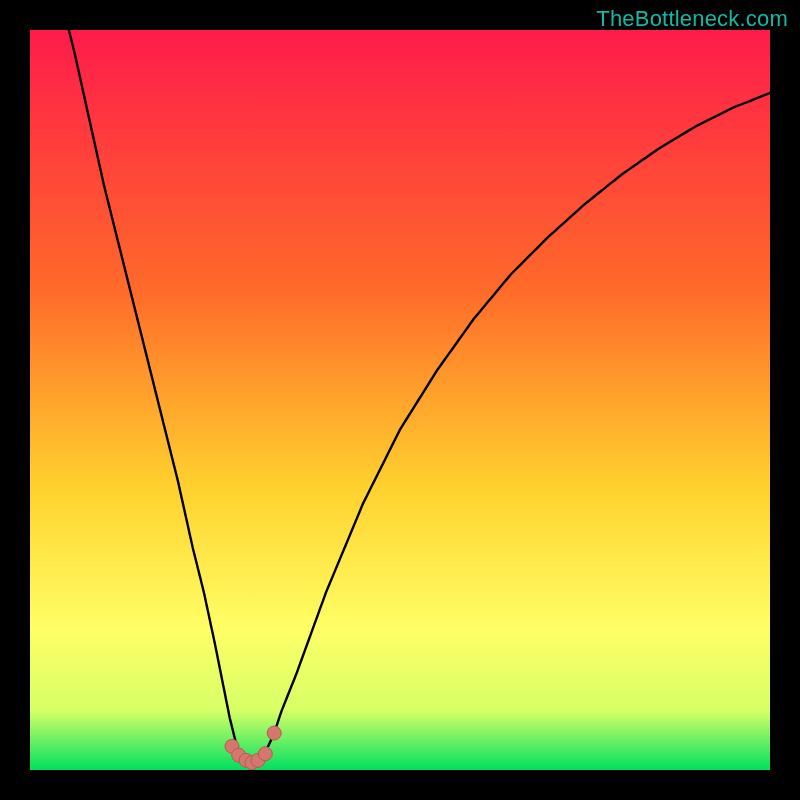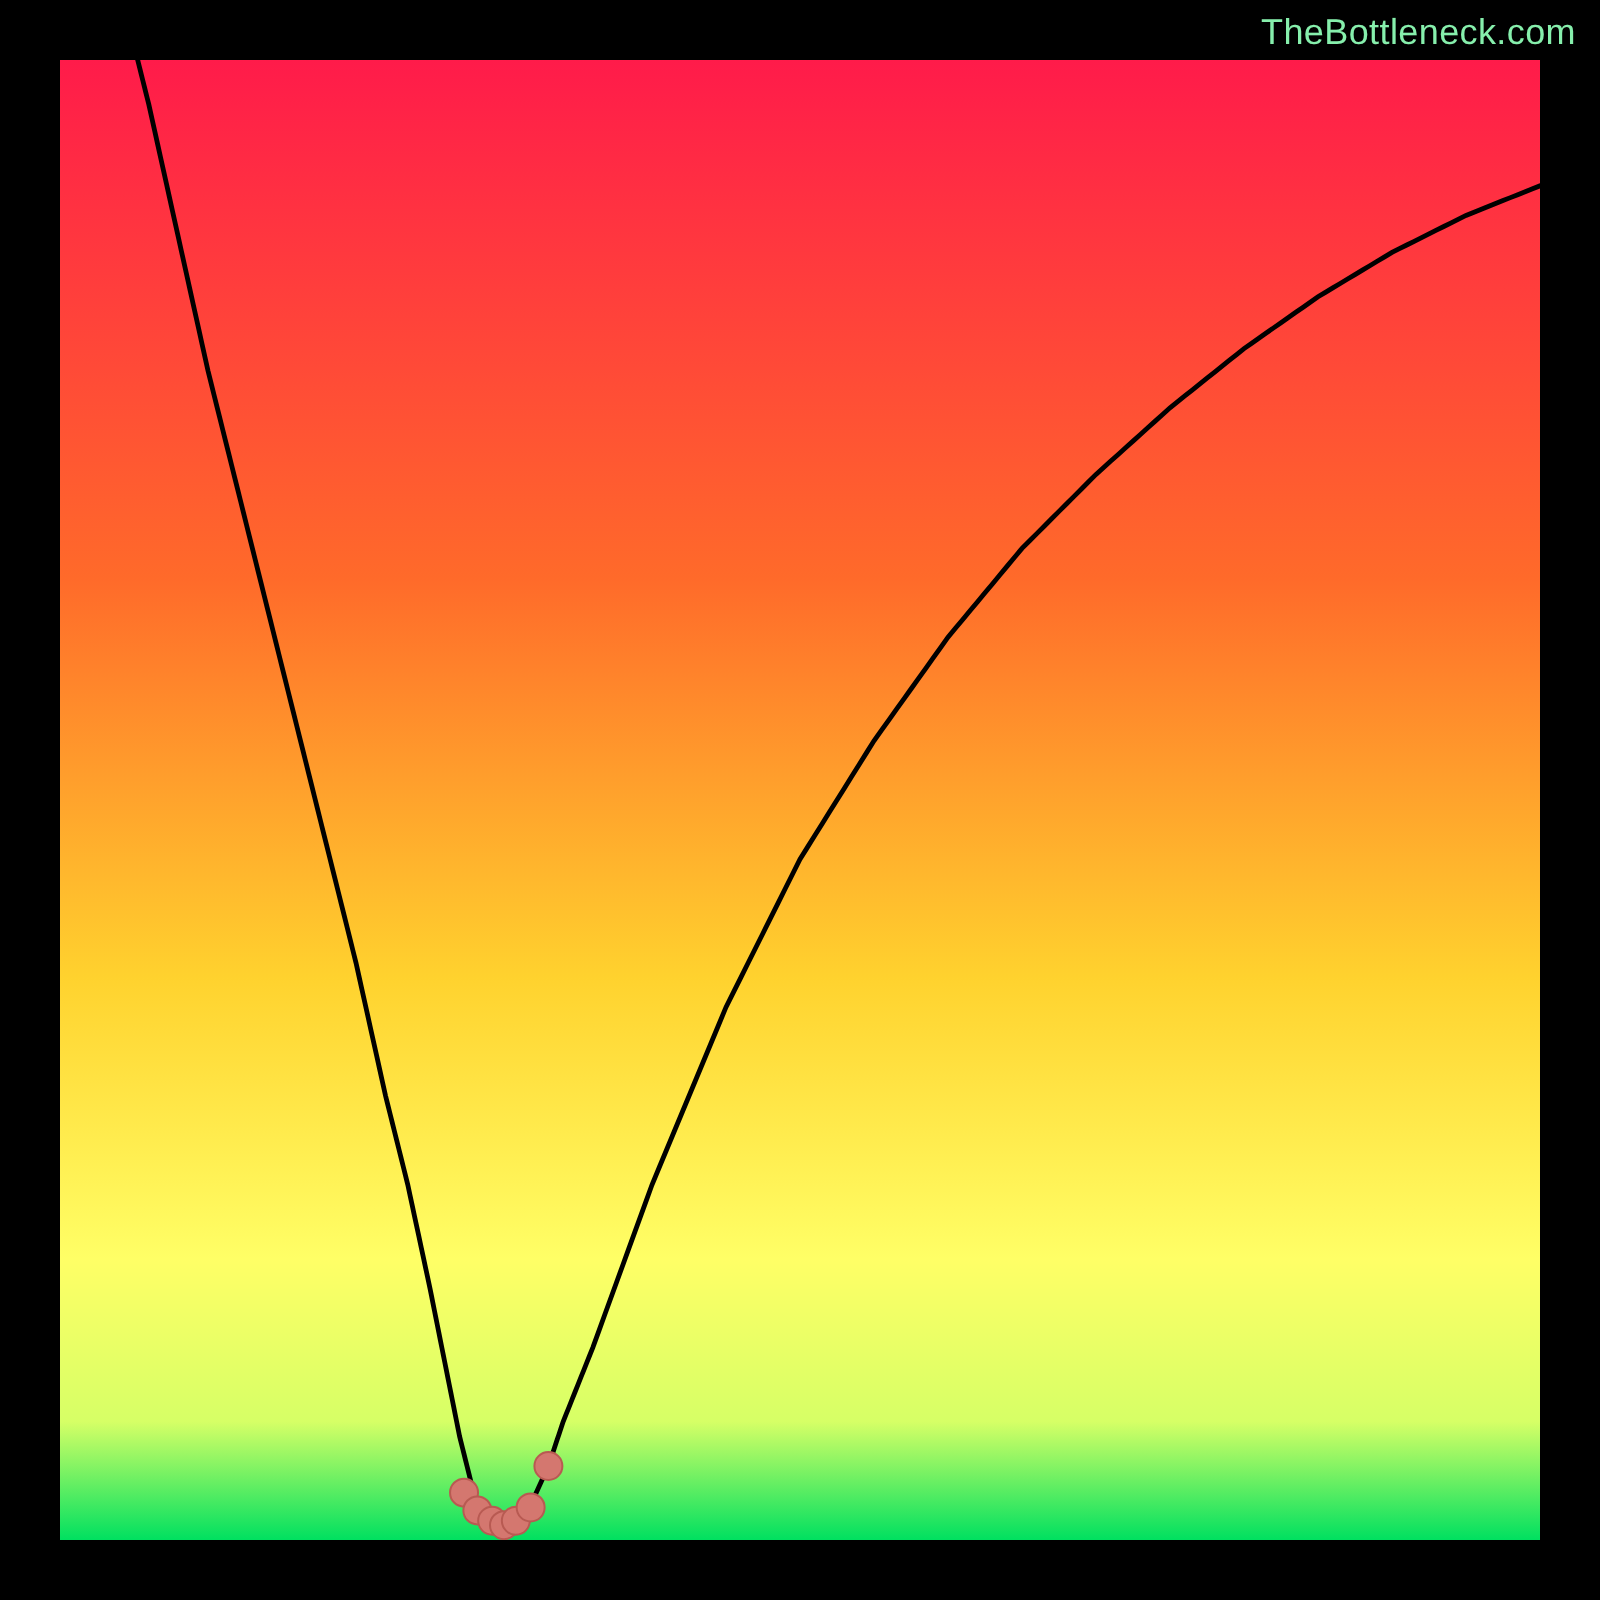--- a/index.html
+++ b/index.html
@@ -16,22 +16,22 @@
     left: 0;
     top: 0;
     width: 800px;
     height: 800px;
     background: #000000;
   }
   .watermark {
     position: absolute;
     top: 6px;
     right: 12px;
-    color: #86efac;
-    font-size: 18px;
+    color: #14b8a6;
+    font-size: 22px;
     letter-spacing: 0.2px;
     font-family: Arial, Helvetica, sans-serif;
     user-select: none;
   }
   .plot-wrap {
     position: absolute;
     left: 30px;
     top: 30px;
     width: 740px;
     height: 740px;

